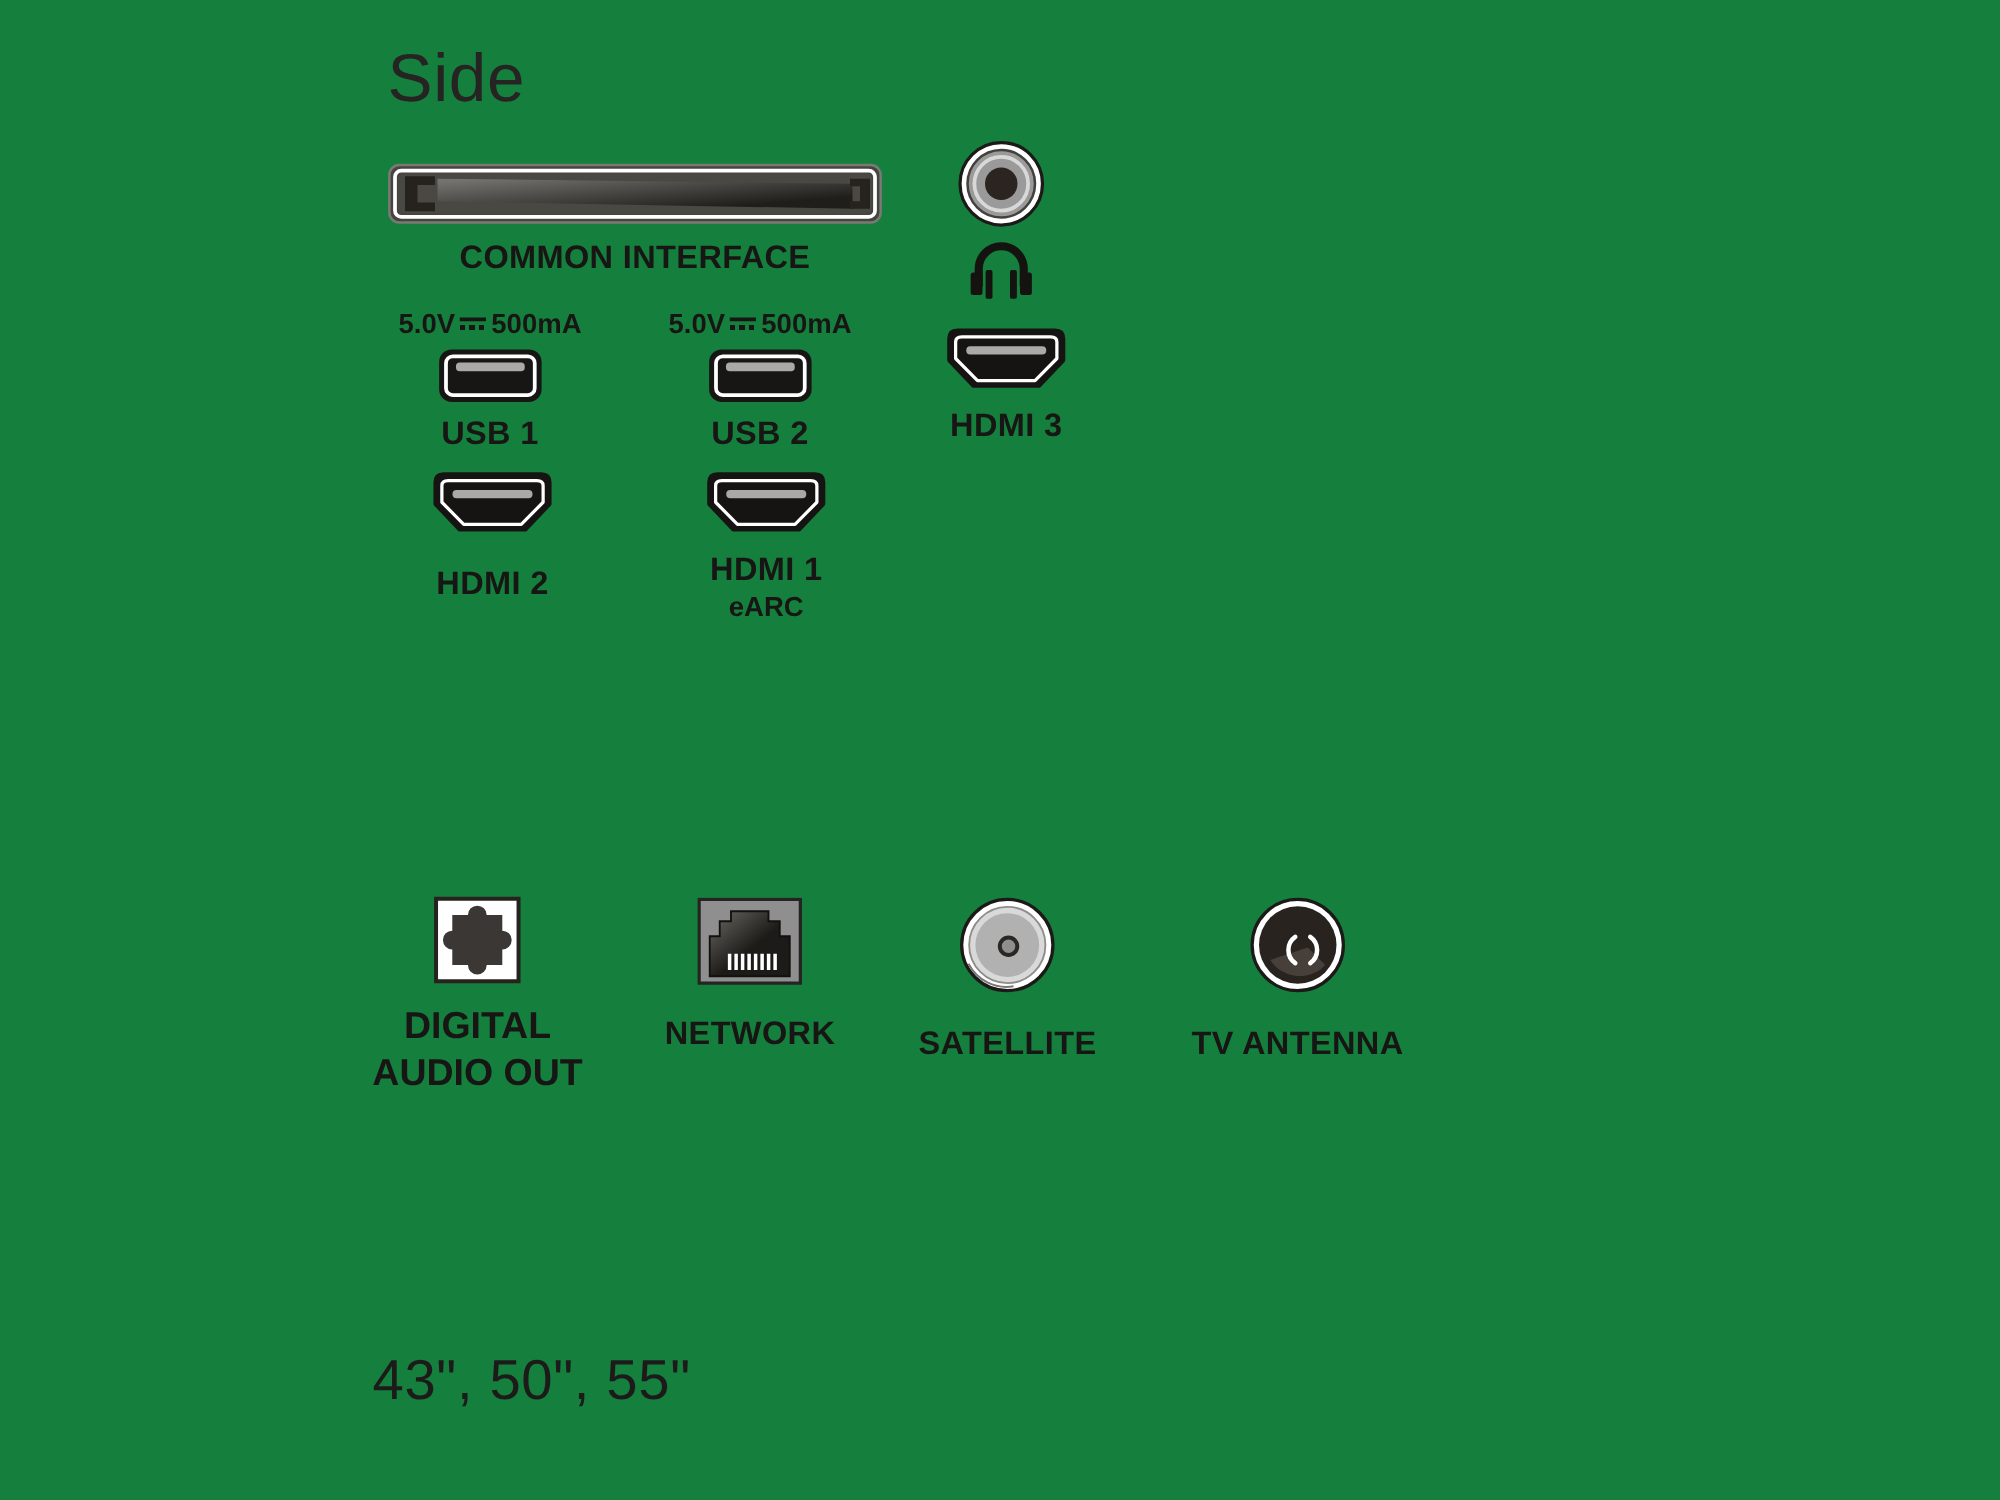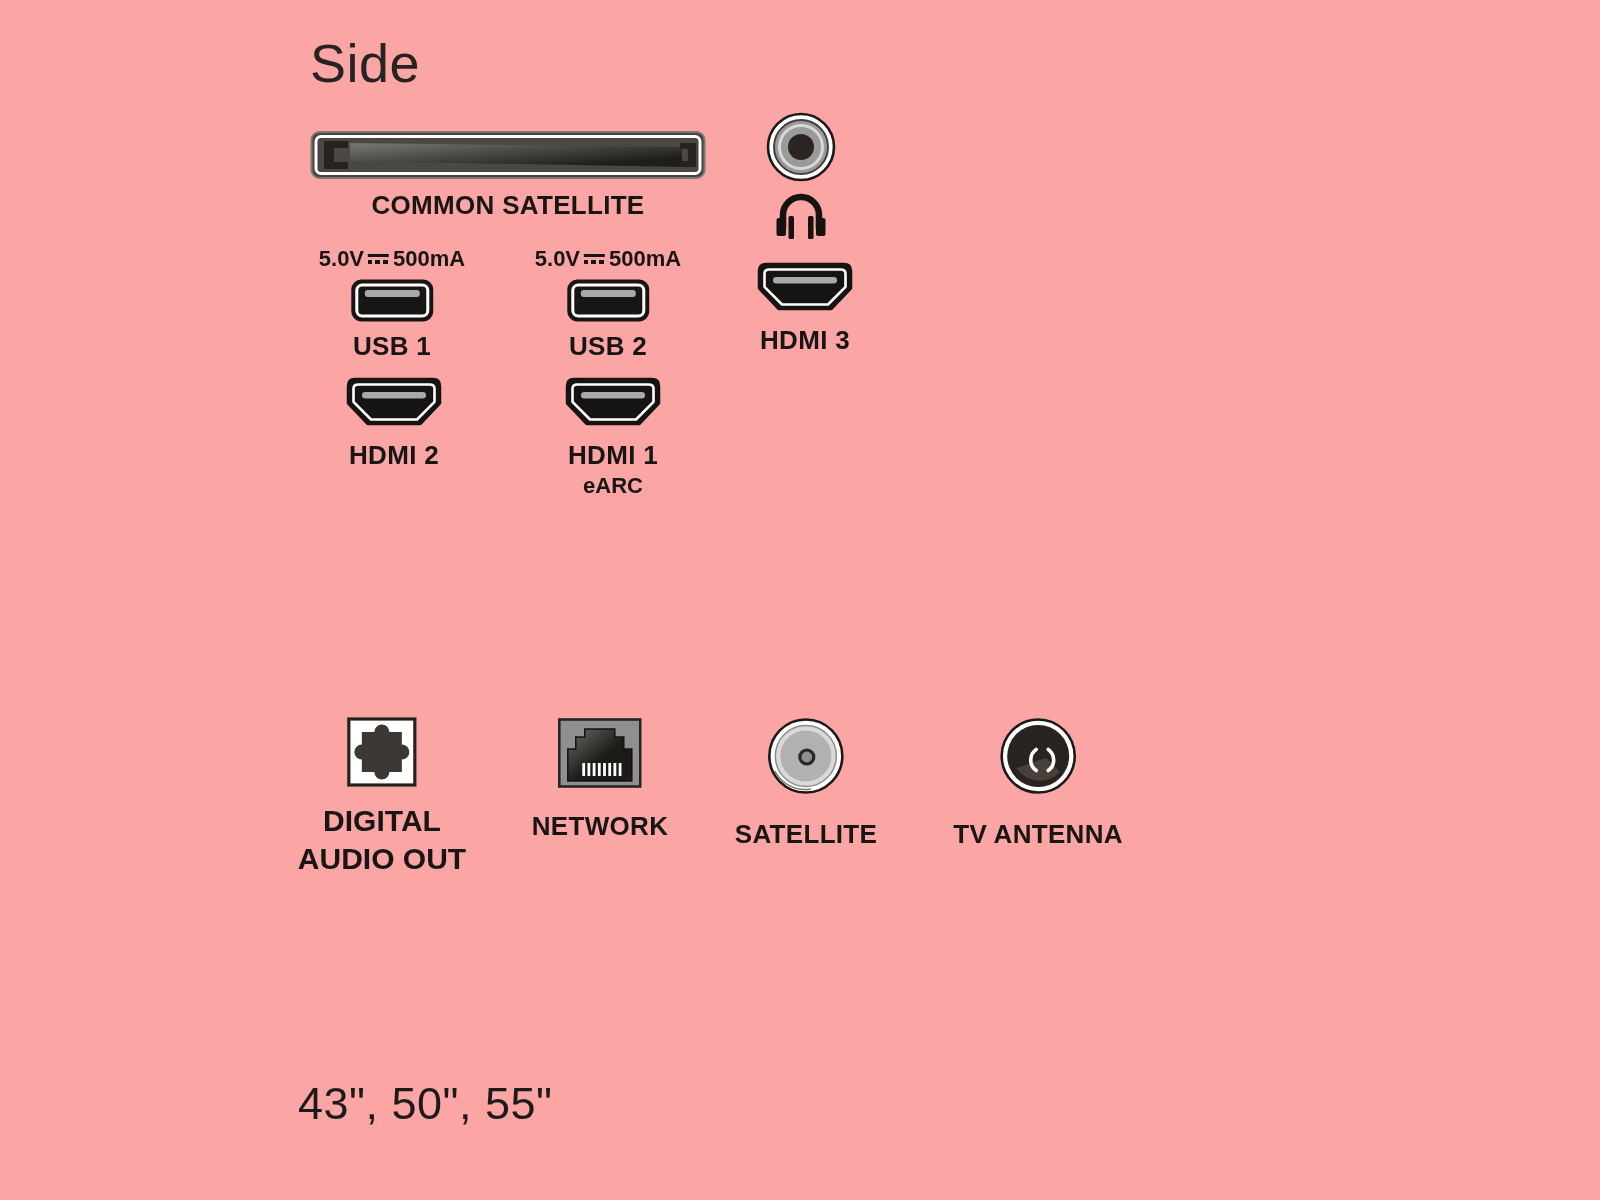--- a/index.html
+++ b/index.html
@@ -1,17 +1,17 @@
 <!DOCTYPE html>
 <html><head>
 <meta charset="utf-8">
 <style>
   html,body{margin:0;padding:0;background:#fff;}
   .canvas{
-    position:relative;width:1600px;height:1200px;background:#fca5a5;
+    position:relative;width:1600px;height:1200px;background:#15803d;
     font-family:"Liberation Sans",sans-serif;color:#1b1918;overflow:hidden;
   }
   .heading{
     position:absolute;font-size:54px;font-weight:300;color:#262423;
     letter-spacing:.5px;white-space:nowrap;
   }
   .group{
     position:absolute;display:flex;flex-direction:column;align-items:center;
     transform:translateX(-50%);
   }
@@ -57,21 +57,21 @@
           <stop offset="0.85" stop-color="#201e1b"></stop>
         </linearGradient>
       </defs>
       <rect x="1.5" y="2" width="393" height="46" rx="8" fill="#46443f" stroke="#7b7973" stroke-width="2"></rect>
       <rect x="6" y="6.5" width="384" height="37" rx="5" fill="none" stroke="#ffffff" stroke-width="3"></rect>
       <rect x="8.5" y="9" width="379" height="32" rx="4" fill="#4a4843"></rect>
       <polygon points="40,13 372,17 372,37 40,31" fill="url(#cig)"></polygon>
       <path d="M14,11 v28 h24 v-7 h-14 v-14 h14 v-7 z" fill="#26231f"></path>
       <path d="M386,13 v24 h-16 v-6 h8 v-12 h-8 v-6 z" fill="#26231f"></path>
     </svg>
-    <div class="plabel mt8">COMMON SATELLITE</div>
+    <div class="plabel mt8">COMMON INTERFACE</div>
   </div>
 
   <div class="group" style="left:801px;top:111px;">
     <svg width="72" height="72" viewBox="0 0 72 72">
       <circle cx="36" cy="36" r="33" fill="#ffffff" stroke="#1c1a18" stroke-width="2.6"></circle>
       <circle cx="36" cy="36" r="27" fill="#9a9a9a" stroke="#43403d" stroke-width="2"></circle>
       <circle cx="36" cy="36" r="21.5" fill="none" stroke="#d8d8d8" stroke-width="3"></circle>
       <circle cx="36" cy="36" r="13" fill="#2b2420"></circle>
     </svg>
     <svg width="54" height="50" viewBox="0 0 54 50" style="margin-top:8px">
@@ -113,21 +113,21 @@
 
   <div class="group" style="left:805px;top:262px;">
     <svg width="96" height="53" viewBox="0 0 96 53">
       <path d="M9,3 H87 Q93,3 93,9 V26 L74,46 H22 L3,26 V9 Q3,3 9,3 Z" fill="#161412" stroke="#161412" stroke-width="4.5" stroke-linejoin="round"></path>
       <path d="M12.5,7.5 H83.5 Q88.5,7.5 88.5,11.5 V24.8 L71,42.5 H25 L7.5,24.8 V11.5 Q7.5,7.5 12.5,7.5 Z" fill="none" stroke="#ffffff" stroke-width="2.6" stroke-linejoin="round"></path>
       <rect x="16" y="15" width="64" height="6.5" rx="3.2" fill="#a9a9a9"></rect>
     </svg>
     <div class="plabel" style="margin-top:9px">HDMI 3</div>
   </div>
 
-  <div class="group" style="left:394px;top:377px;">
+  <div class="group" style="left:394px;top:377px;gap:11px;">
     <svg width="96" height="53" viewBox="0 0 96 53">
       <path d="M9,3 H87 Q93,3 93,9 V26 L74,46 H22 L3,26 V9 Q3,3 9,3 Z" fill="#161412" stroke="#161412" stroke-width="4.5" stroke-linejoin="round"></path>
       <path d="M12.5,7.5 H83.5 Q88.5,7.5 88.5,11.5 V24.8 L71,42.5 H25 L7.5,24.8 V11.5 Q7.5,7.5 12.5,7.5 Z" fill="none" stroke="#ffffff" stroke-width="2.6" stroke-linejoin="round"></path>
       <rect x="16" y="15" width="64" height="6.5" rx="3.2" fill="#a9a9a9"></rect>
     </svg>
     <div class="plabel" style="margin-top:9px">HDMI 2</div>
   </div>
 
   <div class="group" style="left:613px;top:377px;">
     <svg width="96" height="53" viewBox="0 0 96 53">

